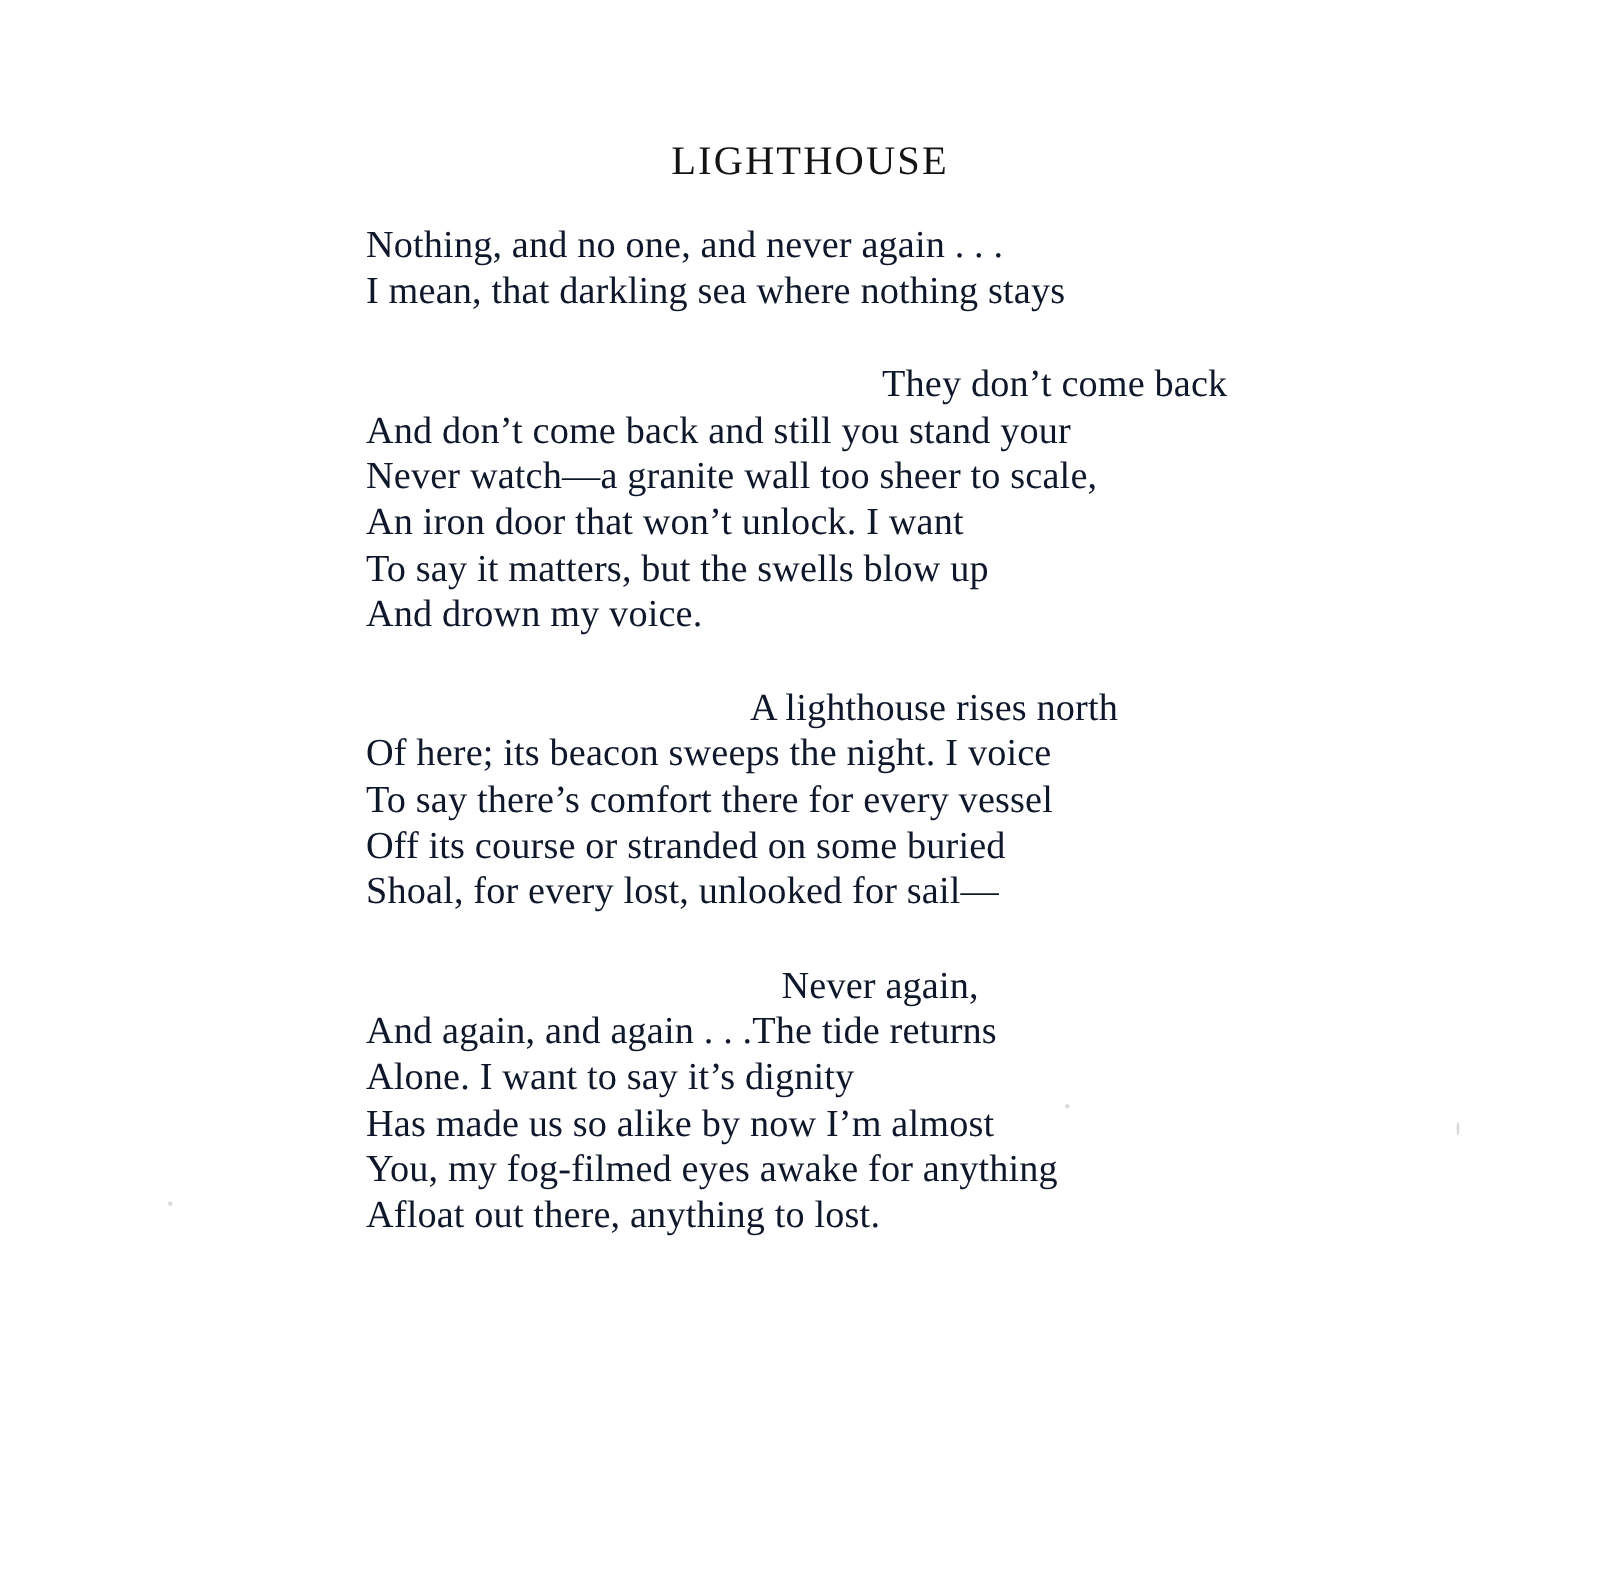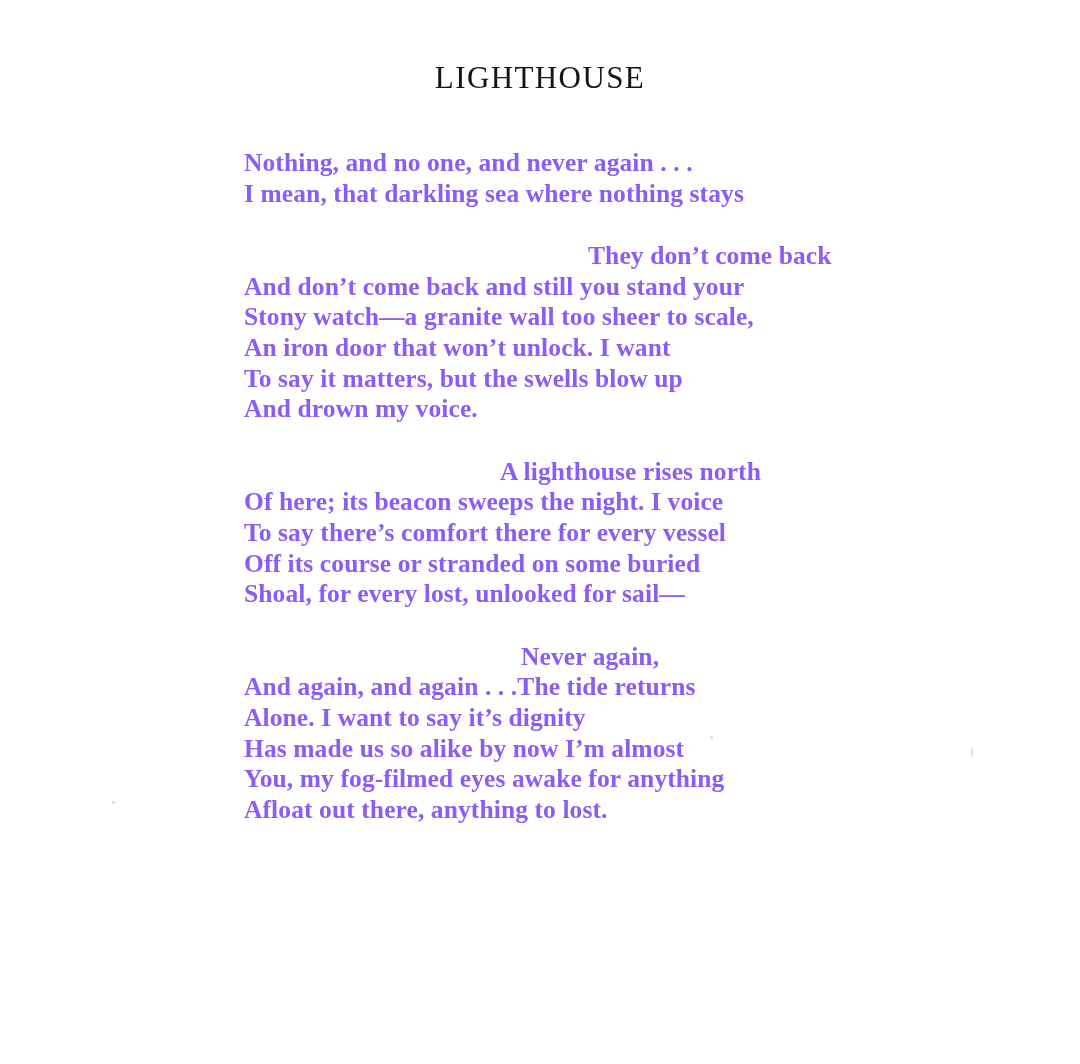--- a/index.html
+++ b/index.html
@@ -15,48 +15,47 @@
     -webkit-font-smoothing: antialiased;
   }
   .page {
     position: relative;
     width: 1080px;
     height: 1064px;
     box-sizing: border-box;
   }
   .poem-title {
     position: absolute;
-    top: 60px;
+    top: 92px;
     left: 0;
     width: 1080px;
     text-align: center;
-    font-size: 31px;
+    font-size: 27px;
     letter-spacing: 1.4px;
     font-weight: 400;
     color: #141414;
   }
   .poem-body {
     position: absolute;
     top: 148px;
     left: 244px;
     width: 640px;
   }
   .stanza {
     margin: 0 0 32px 0;
   }
   .stanza:last-child {
     margin-bottom: 0;
   }
   .line {
     font-size: 25.5px;
     line-height: 30.6px;
     white-space: pre;
-    color: #8b5cf6;
+    color: #0f172a;
     letter-spacing: 0.1px;
-    font-weight: bold;
   }
   .line.indent-1 {
     padding-left: 344px;
   }
   .line.indent-2 {
     padding-left: 256px;
   }
   .line.indent-3 {
     padding-left: 277px;
   }
@@ -77,21 +76,21 @@
 
   <div class="poem-body">
     <div class="stanza">
       <div class="line">Nothing, and no one, and never again . . .</div>
       <div class="line">I mean, that darkling sea where nothing stays</div>
     </div>
 
     <div class="stanza">
       <div class="line indent-1">They don’t come back</div>
       <div class="line">And don’t come back and still you stand your</div>
-      <div class="line">Stony watch—a granite wall too sheer to scale,</div>
+      <div class="line">Never watch—a granite wall too sheer to scale,</div>
       <div class="line">An iron door that won’t unlock. I want</div>
       <div class="line">To say it matters, but the swells blow up</div>
       <div class="line">And drown my voice.</div>
     </div>
 
     <div class="stanza">
       <div class="line indent-2">A lighthouse rises north</div>
       <div class="line">Of here; its beacon sweeps the night. I voice</div>
       <div class="line">To say there’s comfort there for every vessel</div>
       <div class="line">Off its course or stranded on some buried</div>

